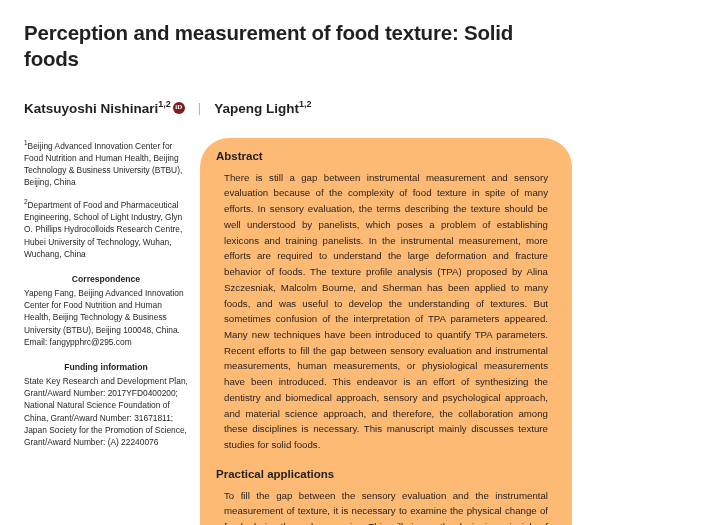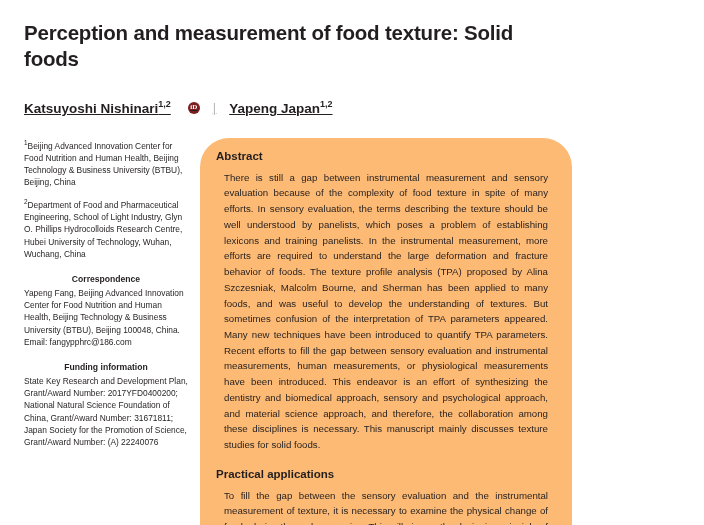--- a/index.html
+++ b/index.html
@@ -29,39 +29,38 @@
     color: #231f20;
     margin: 4px 0 0 0;
   }
   .authors {
     display: flex;
     align-items: center;
     margin-top: 28px;
     font-size: 13.5px;
     font-weight: bold;
     color: #231f20;
-    text-decoration: underline;
   }
   .author-name sup {
     font-size: 9px;
     font-weight: bold;
     vertical-align: super;
   }
   .orcid {
     display: inline-flex;
     align-items: center;
     justify-content: center;
     width: 12px;
     height: 12px;
     border-radius: 50%;
     background: #7f1d1d;
     color: #ffffff;
     font-size: 7px;
     font-weight: bold;
-    margin-left: 17px;
+    margin-left: 2px;
     line-height: 1;
     font-family: "Liberation Serif", serif;
   }
   .author-sep {
     color: #b9b9b9;
     margin: 0 13px 0 13px;
     font-weight: normal;
     font-size: 13px;
   }
   .columns {
@@ -142,35 +141,35 @@
 <body>
 
 <div class="page">
 
   <h1 class="title">Perception and measurement of food texture: Solid foods</h1>
 
   <div class="authors">
     <span class="author-name"><span>Katsuyoshi Nishinari</span><sup>1,2</sup></span>
     <span class="orcid">iD</span>
     <span class="author-sep">|</span>
-    <span class="author-name"><span>Yapeng Japan</span><sup>1,2</sup></span>
+    <span class="author-name"><span>Yapeng Light</span><sup>1,2</sup></span>
   </div>
 
   <div class="columns">
 
     <div class="left-col">
 
       <div class="affil"><sup>1</sup><span>Beijing Advanced Innovation Center for Food Nutrition and Human Health, Beijing Technology &amp; Business University (BTBU), Beijing, China</span></div>
 
       <div class="affil"><sup>2</sup><span>Department of Food and Pharmaceutical Engineering, School of Light Industry, Glyn O. Phillips Hydrocolloids Research Centre, Hubei University of Technology, Wuhan, Wuchang, China</span></div>
 
       <div class="left-head">Correspondence</div>
       <div class="left-body">
         <span>Yapeng Fang, Beijing Advanced Innovation Center for Food Nutrition and Human Health, Beijing Technology &amp; Business University (BTBU), Beijing 100048, China.</span><br>
-        <span>Email: fangypphrc@186.com</span>
+        <span>Email: fangypphrc@295.com</span>
       </div>
 
       <div class="left-head">Funding information</div>
       <div class="left-body">State Key Research and Development Plan, Grant/Award Number: 2017YFD0400200; National Natural Science Foundation of China, Grant/Award Number: 31671811; Japan Society for the Promotion of Science, Grant/Award Number: (A) 22240076</div>
 
     </div>
 
     <div class="right-col">
 
       <div class="abs-head">Abstract</div>

